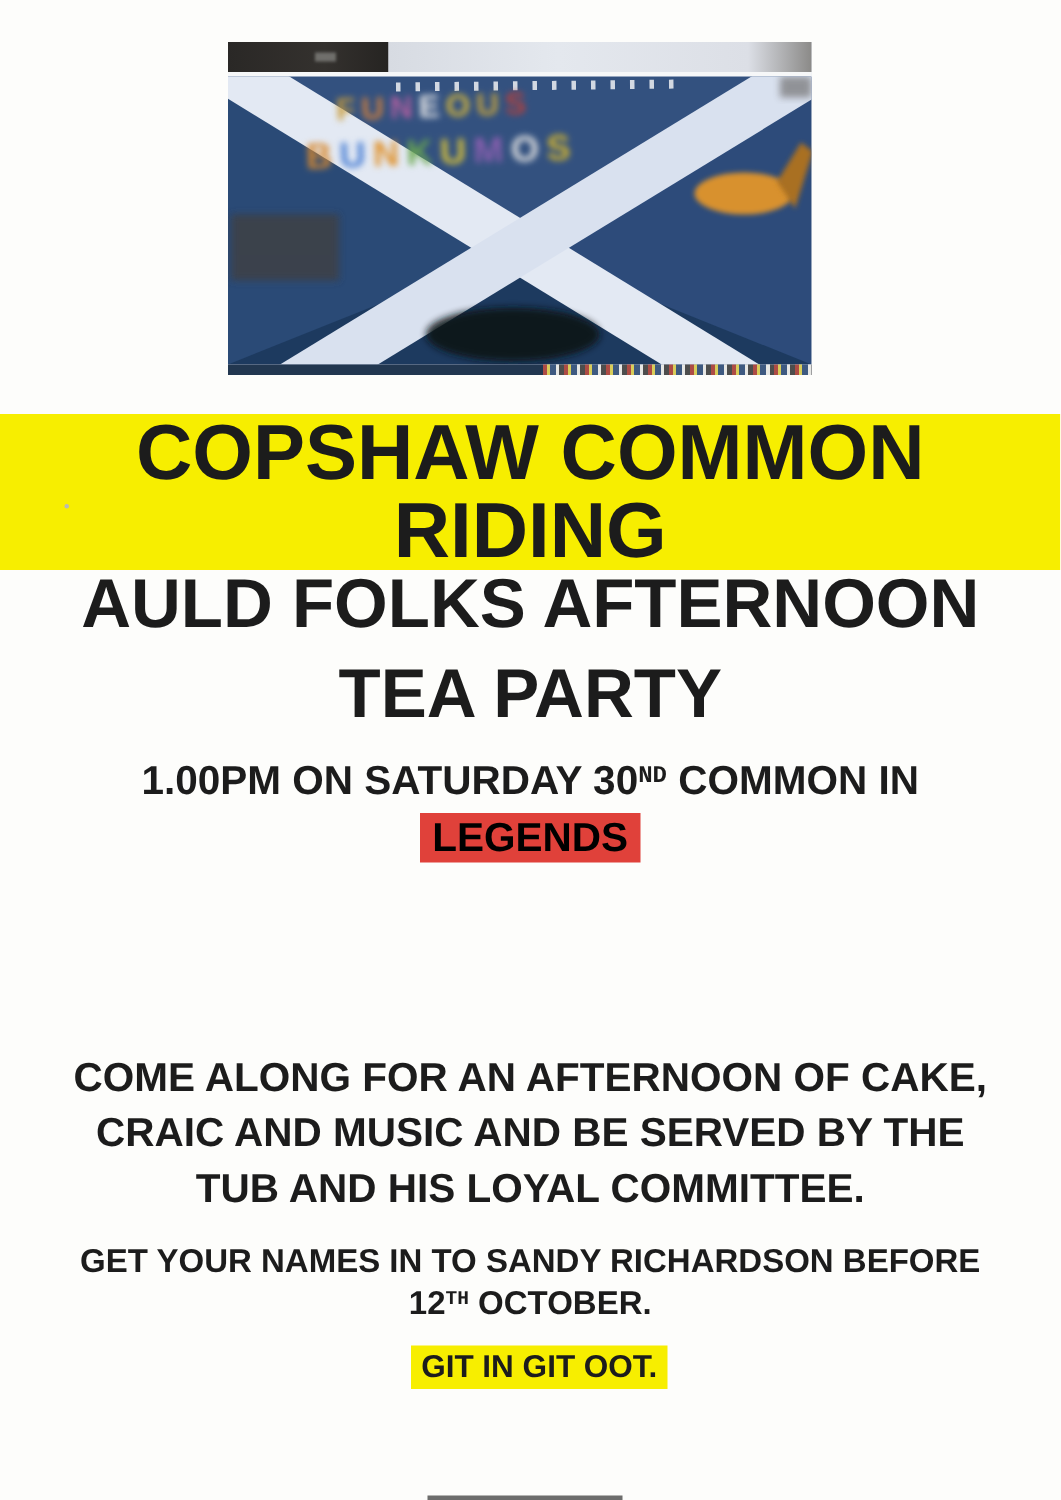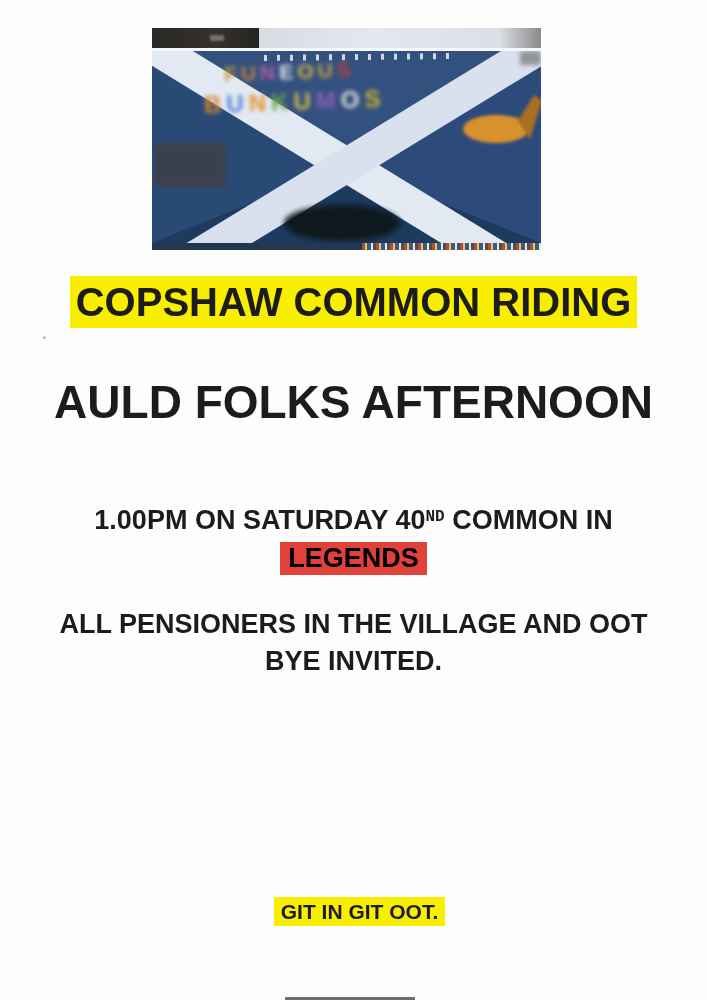--- a/index.html
+++ b/index.html
@@ -20,21 +20,21 @@
   .letters span{display:inline-block;}
   .row1{left:72px;top:32px;font-size:21px;letter-spacing:4px;}
   .row2{left:52px;top:60px;font-size:24px;letter-spacing:5px;}
   .pb-left{position:absolute;left:0;top:215px;width:210px;height:7px;background:#223750;}
   .pb-right{position:absolute;left:210px;top:215px;width:179px;height:7px;opacity:.9;
     background:repeating-linear-gradient(90deg,#a83b32 0 3px,#d8cb4a 3px 5px,#2c4a74 5px 9px,#e8e8e4 9px 11px,#3d3d3b 11px 14px);}
   
   .row{position:absolute;left:0;right:0;text-align:center;}
   .hl{display:inline-block;}
   .title-row{top:276px;}
-  .title-text{font-size:40px;line-height:52px;padding:0 6px;letter-spacing:0;}
+  .title-text{font-size:52px;line-height:52px;padding:0 6px;letter-spacing:0;}
   .heading{top:372px;font-size:46px;line-height:60px;letter-spacing:0;}
   .when{top:503px;font-size:27px;line-height:34px;}
   .when sup,.names sup{font-size:16px;line-height:0;vertical-align:8px;font-family:Liberation Mono, monospace;}
   .venue-row{top:542px;}
   .venue-text{font-size:27px;line-height:33px;padding:0 8px;color:#000000;}
   .invite{top:606px;font-size:27px;line-height:37px;}
   .come{top:700px;font-size:27px;line-height:37px;}
   .names{top:827px;font-size:22px;line-height:28px;}
   .names sup{font-size:13px;vertical-align:7px;}
   .footer-row{top:897px;padding-left:12px;}
@@ -85,35 +85,43 @@
   </div>
 
   <div class="row title-row">
     <span class="hl title-text" style="background-color: rgb(247, 238, 0);">COPSHAW COMMON RIDING</span>
   </div>
 
   <div class="dot-mark"></div>
 
   <div class="row heading">
     <div>AULD FOLKS AFTERNOON</div>
+    <div>TEA PARTY</div>
   </div>
 
   <div class="row when">
-    <span>1.00PM ON SATURDAY 40</span><sup>ND</sup><span> COMMON IN</span>
+    <span>1.00PM ON SATURDAY 30</span><sup>ND</sup><span> COMMON IN</span>
   </div>
 
   <div class="row venue-row">
     <span class="hl venue-text" style="background-color: rgb(224, 65, 58);">LEGENDS</span>
   </div>
 
-  <div class="row invite">
-    <div>ALL PENSIONERS IN THE VILLAGE AND OOT</div>
-    <div>BYE INVITED.</div>
+
+  <div class="row come">
+    <div>COME ALONG FOR AN AFTERNOON OF CAKE,</div>
+    <div>CRAIC AND MUSIC AND BE SERVED BY THE</div>
+    <div>TUB AND HIS LOYAL COMMITTEE.</div>
   </div>
 
-
+  <div class="row names">
+    <div>GET YOUR NAMES IN TO SANDY RICHARDSON BEFORE</div>
+    <div>
+      <span>12</span><sup>TH</sup><span> OCTOBER.</span>
+    </div>
+  </div>
 
   <div class="row footer-row">
     <span class="hl footer-text" style="background-color: rgb(247, 238, 0);">GIT IN GIT OOT.</span>
   </div>
 
   <div class="scan-mark"></div>
 </div>
 
 </body></html>

